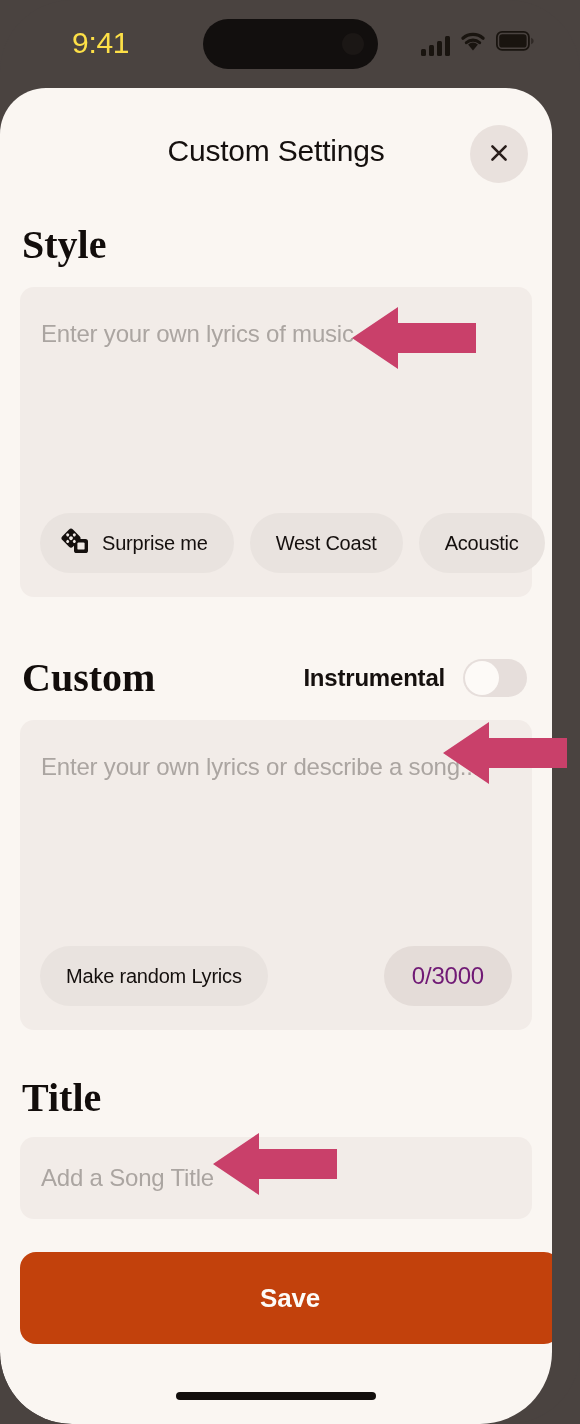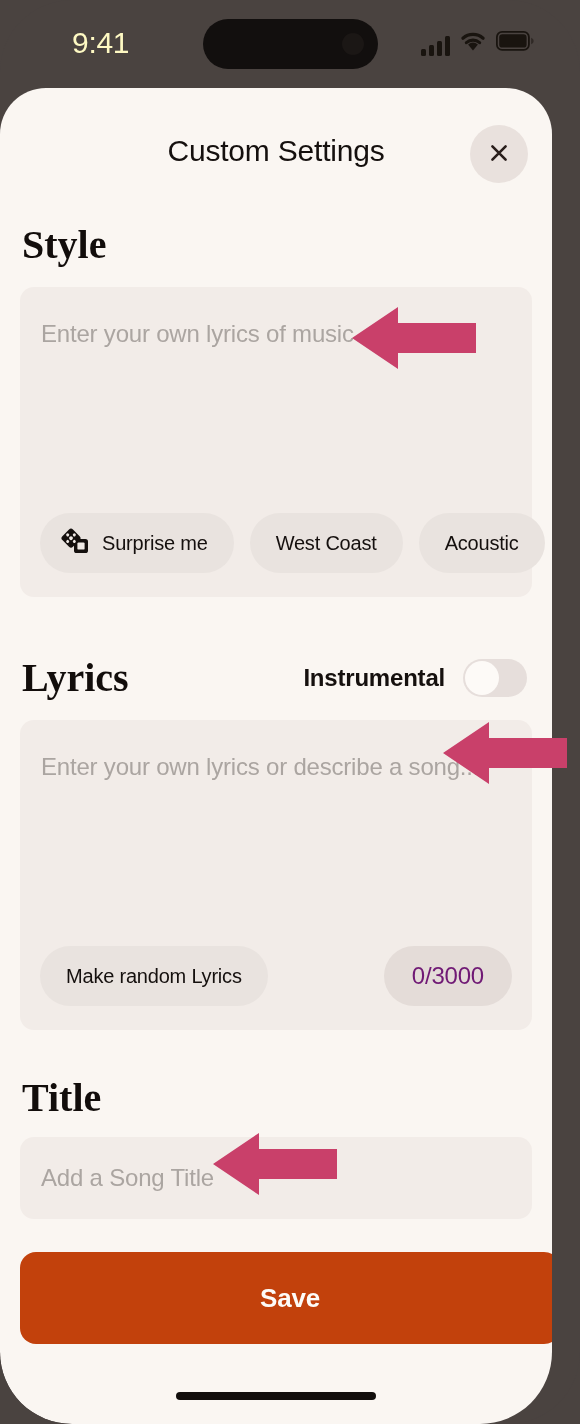--- a/index.html
+++ b/index.html
@@ -34,21 +34,21 @@
     color: #16110f;
   }
 
   #status-time {
     position: absolute;
     left: 72px;
     top: 26px;
     font-size: 30px;
     font-weight: 500;
     letter-spacing: -0.3px;
-    color: #fef9c3;
+    color: #fde047;
   }
 
   #dynamic-island {
     position: absolute;
     left: 203px;
     top: 19px;
     width: 175px;
     height: 50px;
     background: #120f0e;
     border-radius: 25px;
@@ -409,21 +409,21 @@
 
           <button class="chip">
             <span>Acoustic</span>
           </button>
         </div>
       </div>
     </div>
 
     <div id="lyrics-section">
       <div id="lyrics-header-row">
-        <div class="section-heading">Lyrics</div>
+        <div class="section-heading">Custom</div>
 
         <div id="instrumental-group">
           <span id="instrumental-label">Instrumental</span>
           <button id="instrumental-toggle">
             <span class="knob"></span>
           </button>
         </div>
       </div>
 
       <div id="lyrics-card" class="field-card">

